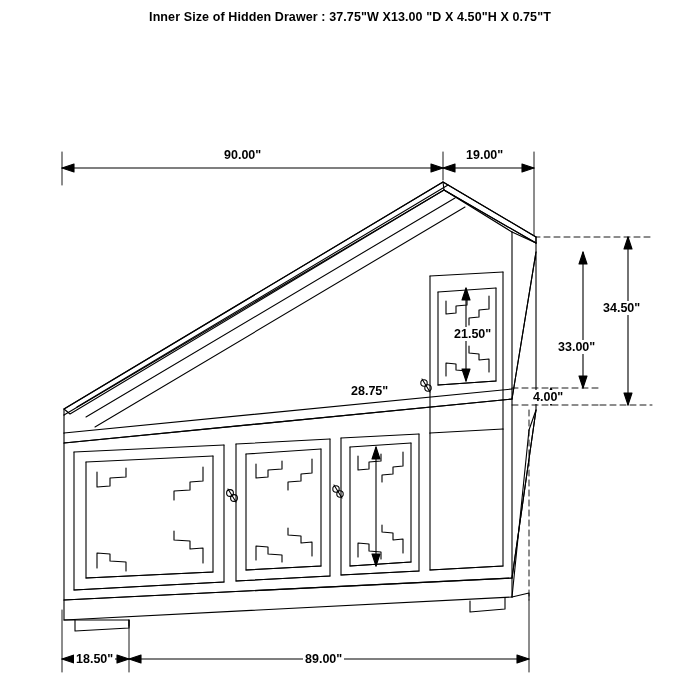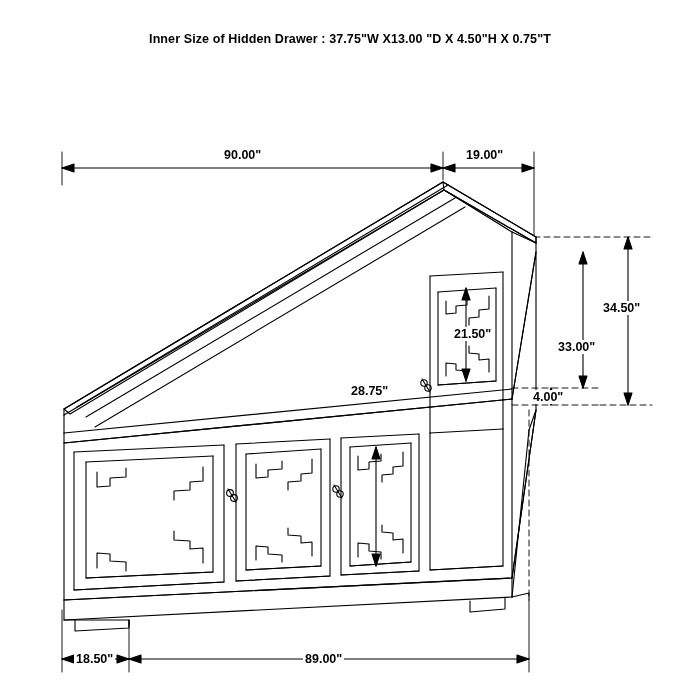--- a/index.html
+++ b/index.html
@@ -16,21 +16,21 @@
     position: relative;
   }
   #page {
     position: relative;
     width: 700px;
     height: 700px;
   }
   #title {
     position: absolute;
     left: 0;
-    top: 32px;
+    top: 10px;
     width: 700px;
     text-align: center;
     font-size: 12.5px;
     font-weight: bold;
     letter-spacing: 0.1px;
   }
   #drawing {
     position: absolute;
     left: 0;
     top: 0;

